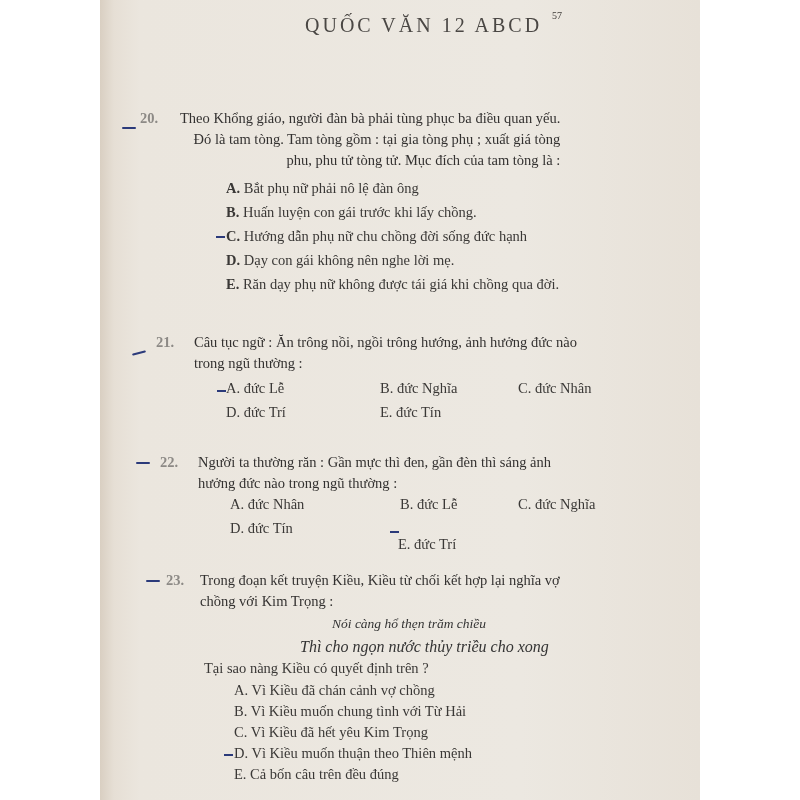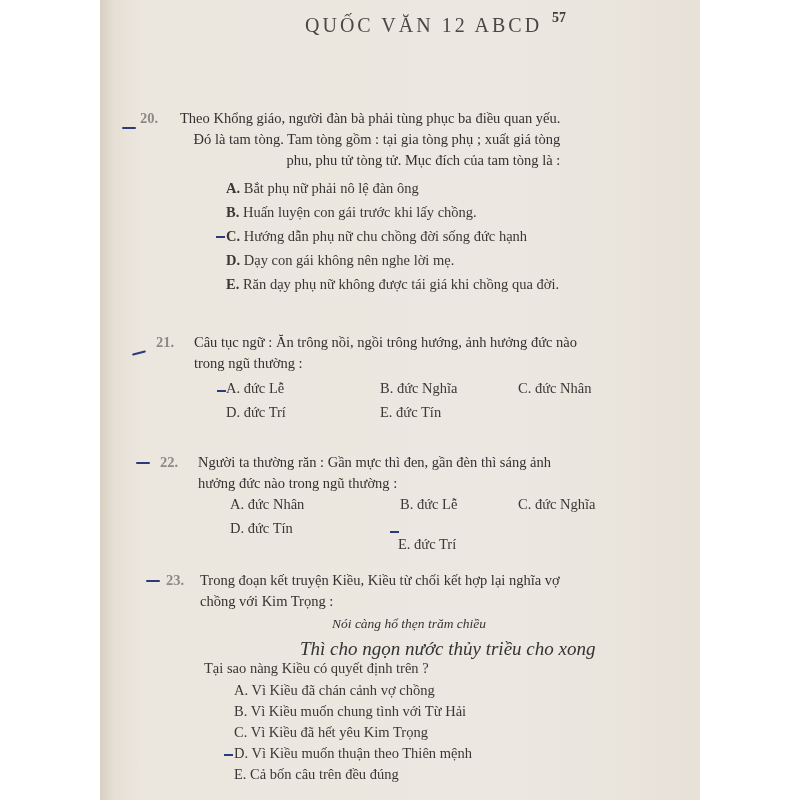--- a/index.html
+++ b/index.html
@@ -13,21 +13,21 @@
     color: #3a3836;
   }
   .header {
     position: absolute; top: 10px; left: 0; width: 600px; height: 24px;
   }
   .running-title {
     position: absolute; left: 205px; top: 4px; font-size: 20px; letter-spacing: 3px; color: #4a4744;
     font-family: "Liberation Serif", serif;
   }
   .page-number {
-    position: absolute; left: 452px; top: 0px; font-size: 14px; font-weight: bold; color: #3f3c39;
+    position: absolute; left: 452px; top: 0px; font-size: 10px; font-weight: normal; color: #3f3c39;
     font-family: "Liberation Serif", serif;
   }
   .question { position: absolute; left: 0; width: 600px; font-size: 14.5px; font-family: "Liberation Serif", serif; }
   .q-mark {
     position: absolute; width: 14px; height: 2px; background: #2b3a7a; border-radius: 1px;
   }
   .q-num { position: absolute; color: #8d8a86; font-weight: bold; }
   .q-text { position: absolute; line-height: 21px; color: #333130; }
   .opt { position: absolute; white-space: nowrap; color: #3a3836; }
   .opt .label { font-weight: bold; }
@@ -136,21 +136,21 @@
   </div>
 
   <div class="question" style="top:570px;">
     <span class="q-mark" style="left:46px; top:10px;"></span>
     <span class="q-num" style="left:66px; top:2px;">23.</span>
     <div class="q-text" style="left:100px; top:0;">
       <div>Trong đoạn kết truyện Kiều, Kiều từ chối kết hợp lại nghĩa vợ</div>
       <div>chồng với Kim Trọng :</div>
     </div>
     <div class="verse" style="left:232px; top:46px; font-size:13.5px;">Nói càng hổ thẹn trăm chiều</div>
-    <div class="verse" style="left:200px; top:68px; font-size:19px;">Thì cho ngọn nước thủy triều cho xong</div>
+    <div class="verse" style="left:200px; top:68px; font-size:16px;">Thì cho ngọn nước thủy triều cho xong</div>
     <div class="opt" style="left:104px; top:90px;">Tại sao nàng Kiều có quyết định trên ?</div>
     <div class="opt" style="left:134px; top:112px;">
       <span>A.</span>
       <span>Vì Kiều đã chán cảnh vợ chồng</span>
     </div>
     <div class="opt" style="left:134px; top:133px;">
       <span>B.</span>
       <span>Vì Kiều muốn chung tình với Từ Hải</span>
     </div>
     <div class="opt" style="left:134px; top:154px;">

